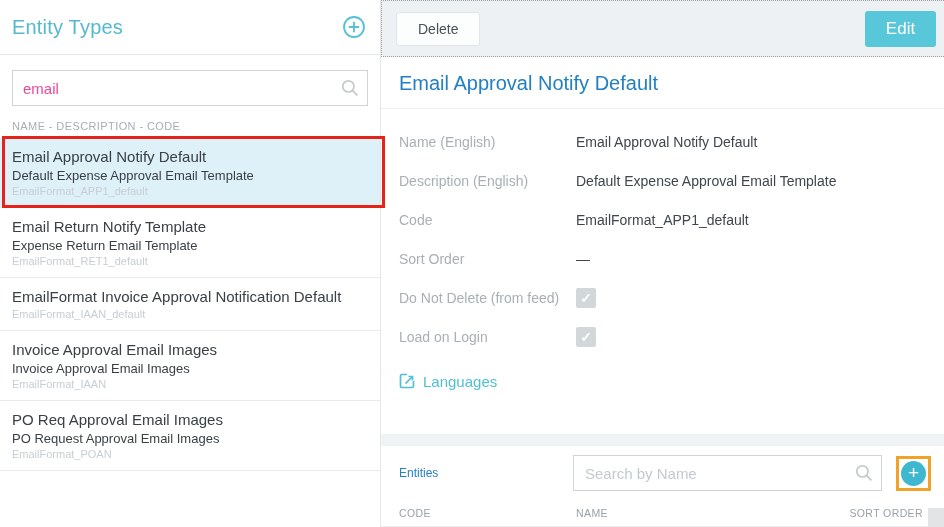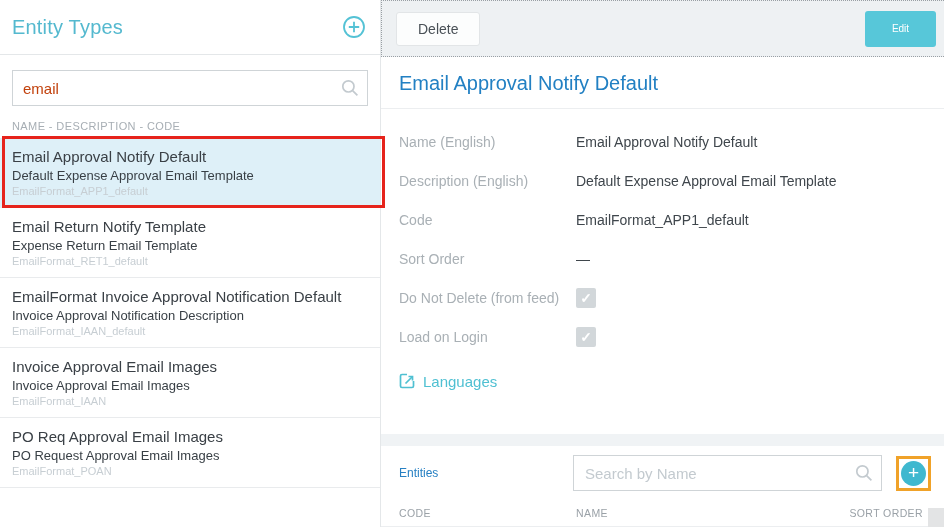--- a/index.html
+++ b/index.html
@@ -10,42 +10,42 @@
   
   .left-panel { width: 381px; height: 527px; background: #fff; border-right: 1px solid #e4e7e9;
     position: relative; z-index: 2; }
   .panel-header { height: 55px; display: flex; align-items: center; justify-content: space-between;
     padding: 0 14px 0 12px; border-bottom: 1px solid #e4e7e9; }
   .panel-title { font-size: 20px; font-weight: 400; color: #54b9cf; letter-spacing: .2px; }
   .icon-btn { background: none; border: none; cursor: pointer; display: flex; align-items: center; padding: 0; }
 
   .search-wrap { position: relative; margin: 15px 12px 0 12px; }
   .search-wrap input { width: 100%; height: 36px; border: 1px solid #cfd4d7; background: #fff;
-    font-family: "Liberation Sans", sans-serif; font-size: 15px; color: #c2410c; padding: 0 34px 0 10px; outline: none; }
+    font-family: "Liberation Sans", sans-serif; font-size: 15px; color: #ec4899; padding: 0 34px 0 10px; outline: none; }
   .search-wrap .mag { position: absolute; right: 8px; top: 8px; }
 
   .list-header { padding: 14px 12px 6px 12px; font-size: 11px; color: #a7aeb4; letter-spacing: .4px; }
 
   .list-item { position: relative; padding: 9px 12px 8px 12px; border-bottom: 1px solid #e9ebed;
     cursor: pointer; background: #fff; }
   .list-item.selected { background: #def0f8; }
   .item-name { font-size: 15px; color: #3a4046; line-height: 20px; }
   .item-desc { font-size: 13px; color: #383f45; line-height: 17px; }
   .item-code { font-size: 11px; color: #c7ced3; line-height: 15px; }
   .annotation-red { position: absolute; top: -2px; bottom: -1px; left: 2px; right: -5px;
     border: 3px solid #e6231b; pointer-events: none; z-index: 6; }
 
   
   .right-panel { width: 563px; height: 527px; display: flex; flex-direction: column; background: #fff; position: relative; }
   .toolbar { height: 57px; background: #eef1f3; border: 1px dotted #999fa4; border-right: none;
     display: flex; align-items: center; justify-content: space-between; padding: 0 8px 0 14px; flex: none; }
   .btn-delete { height: 34px; padding: 0 21px; background: #fcfdfd; border: 1px solid #e2e5e7;
     border-radius: 3px; font-family: "Liberation Sans", sans-serif; font-size: 14px; color: #4a5157; cursor: pointer; }
   .btn-edit { height: 36px; width: 71px; background: #57c7d9; border: none; border-radius: 3px;
-    font-family: "Liberation Sans", sans-serif; font-size: 10px; color: #fff; cursor: pointer; }
+    font-family: "Liberation Sans", sans-serif; font-size: 17px; color: #fff; cursor: pointer; }
 
   .detail-title { font-size: 20px; font-weight: 400; color: #2280c3; padding: 15px 18px 13px 18px;
     border-bottom: 1px solid #eceef0; flex: none; }
 
   .fields { padding-top: 13px; flex: none; }
   .field-row { display: grid; grid-template-columns: 177px auto; align-items: center; height: 39px; padding-left: 18px; }
   .field-label { font-size: 14px; color: #a9b0b5; }
   .field-value { font-size: 14px; color: #3f464c; }
   .checkbox { width: 20px; height: 20px; background: #d2d7da; border-radius: 2px;
     display: flex; align-items: center; justify-content: center; }
@@ -117,21 +117,20 @@
         <div class="item-code">EmailFormat_APP1_default</div>
         <div class="annotation-red"></div>
       </div>
       <div class="list-item">
         <div class="item-name">Email Return Notify Template</div>
         <div class="item-desc">Expense Return Email Template</div>
         <div class="item-code">EmailFormat_RET1_default</div>
       </div>
       <div class="list-item">
         <div class="item-name">EmailFormat Invoice Approval Notification Default</div>
-        <div class="item-desc">Invoice Approval Notification Description</div>
         <div class="item-code">EmailFormat_IAAN_default</div>
       </div>
       <div class="list-item">
         <div class="item-name">Invoice Approval Email Images</div>
         <div class="item-desc">Invoice Approval Email Images</div>
         <div class="item-code">EmailFormat_IAAN</div>
       </div>
       <div class="list-item">
         <div class="item-name">PO Req Approval Email Images</div>
         <div class="item-desc">PO Request Approval Email Images</div>

